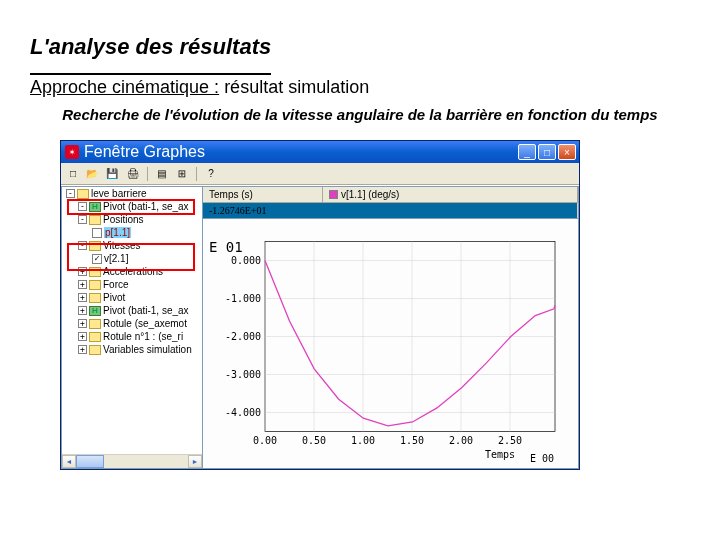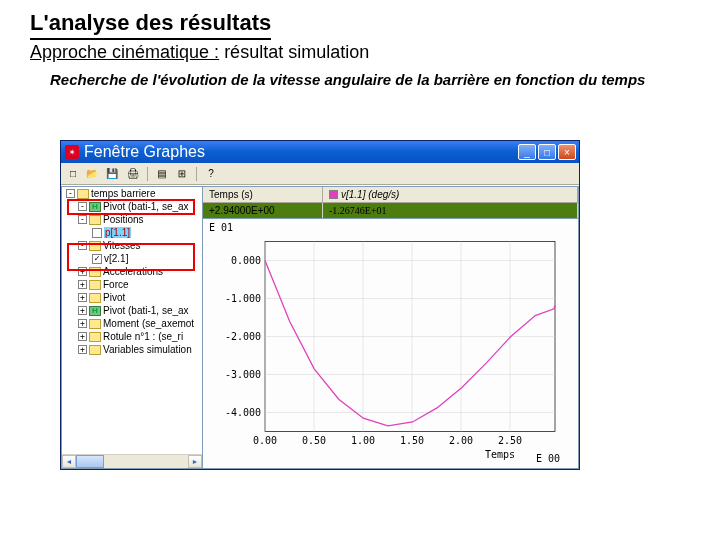--- a/index.html
+++ b/index.html
@@ -1,21 +1,21 @@
 <!DOCTYPE html>
 <html><head>
 <meta charset="utf-8">
 <style>
   * { box-sizing: border-box; margin: 0; padding: 0; }
   body { width: 720px; height: 540px; background: #fff; font-family: "Tahoma", Arial, sans-serif; font-size: 11px; position: relative; }
   .slide { padding: 10px 30px 0 30px; }
-  .title { font-family: Arial, sans-serif; font-size: 22px; font-weight: bold; border-bottom: 2px solid #000; display: inline-block; padding-bottom: 2px; margin-bottom: 2px; }
+  .title { font-family: Arial, sans-serif; font-size: 22px; font-style: italic; font-weight: bold; border-bottom: 2px solid #000; display: inline-block; padding-bottom: 13px; margin-bottom: 2px; margin-top: 24px; }
   .subtitle { font-family: Arial, sans-serif; font-size: 18px; text-decoration: underline; display: inline; margin-top: 34px; }
   .subtitle2 { font-family: Arial, sans-serif; font-size: 18px; }
-  .caption { font-family: Arial, sans-serif; font-size: 15px; font-weight: bold; font-style: italic; margin: 8px 0 4px 0; padding: 0 20px; }
+  .caption { font-family: Arial, sans-serif; font-size: 15px; font-weight: bold; font-style: italic; text-align: center; margin: 8px 0 4px 0; padding: 0 20px; }
   .window { position: absolute; left: 60px; top: 140px; width: 520px; height: 330px; border: 1px solid #0A246A; font-size: 10px; }
   .titlebar { height: 22px; background: linear-gradient(to bottom, #3b7cf5, #0A5FD0 50%, #0A5FD0 50%, #0951c4); color: #fff; display: flex; align-items: center; padding: 0 3px 0 4px; }
   .titlebar .appicon { width: 14px; height: 14px; background: #d02; margin-right: 5px; border-radius: 2px; display:flex; align-items:center; justify-content:center; color:#fff; font-size:8px; }
   .titlebar .title-text { flex: 1; font-size: 16px; }
   .titlebar .btns { display: flex; gap: 2px; }
   .titlebar .btn { width: 18px; height: 16px; background: linear-gradient(#7eb1f8,#3a77e8); border: 1px solid #fff; border-radius: 2px; color: #fff; display:flex; align-items:center; justify-content:center; font-size:10px; font-family: Arial; }
   .titlebar .btn.close { background: linear-gradient(#f09070,#d04818); }
   .client { height: calc(100% - 22px); background: #ece9d8; display: flex; flex-direction: column; }
   .toolbar { height: 22px; background: #ece9d8; border-bottom: 1px solid #aca899; display: flex; align-items: center; padding: 0 4px; gap: 4px; }
   .toolbar .tbtn { width: 16px; height: 16px; display:flex; align-items:center; justify-content:center; font-size:10px; }
@@ -29,35 +29,35 @@
   .tree li .ficonH { width:12px; height:10px; background:#7ec080; border:1px solid #308030; font-weight:bold; text-align:center; line-height:8px; color:#0a4; font-size:8px; }
   .tree li .cb { width:10px; height:10px; border:1px solid #808080; background:#fff; display:inline-flex; align-items:center; justify-content:center; font-size:8px; }
   .tree li.indent1 { padding-left: 16px; }
   .tree li.indent2 { padding-left: 30px; }
   .tree .redbox1 { position:absolute; left:5px; top:12px; width:128px; height:16px; border:2px solid #e00; }
   .tree .redbox2 { position:absolute; left:5px; top:56px; width:128px; height:28px; border:2px solid #e00; }
   .tree .sel { background:#7dd3fc; color:#a00; padding:0 1px; }
   .tree .scroll-h { position:absolute; left:0; bottom:0; right:0; height:14px; background:#ece9d8; border-top:1px solid #d4d0c8; display:flex; }
   .tree .scroll-h .arr { width:14px; background:linear-gradient(#fefefe,#e8e5d9); border:1px solid #c0c0b0; display:flex; align-items:center; justify-content:center; font-size:7px; color:#3a68c0; }
   .tree .scroll-h .thumb { width:28px; background:linear-gradient(#d6e6fc,#aac8f2); border:1px solid #7a9ed8; margin-left:0; }
-  .rightpane { flex:1; display:flex; flex-direction:column; border:1px solid #7f9db9; border-left:0; background:#4d7c0f; }
+  .rightpane { flex:1; display:flex; flex-direction:column; border:1px solid #7f9db9; border-left:0; background:#0369a1; }
   .datagrid { border-bottom:1px solid #7f9db9; }
   .datagrid .hdr { display:flex; background:#ece9d8; }
   .datagrid .hdr .cell { padding:2px 6px; border-right:1px solid #aca899; border-bottom:1px solid #aca899; font-size:10px; display:flex; align-items:center; gap:3px; }
   .datagrid .hdr .cell.c1 { width:120px; }
-  .datagrid .hdr .cell.c2 { flex:1;font-style:italic; }
+  .datagrid .hdr .cell.c2 { flex:1; }
   .datagrid .row { display:flex; }
   .datagrid .row .cell { padding:2px 6px; font-size:10px; border-right:1px solid #d4d0c8; }
   .datagrid .row.sel { background:#2053c0; color:#fff; }
   .datagrid .row .cell.c1 { width:120px; }
   .datagrid .row .cell.c2 { flex:1;font-family:Liberation Serif, serif; }
   .legend-sq { width:9px; height:9px; background:#e040c0; border:1px solid #808080; }
   .plot-area { flex:1; position:relative; background:#fdfdfd; }
-  .ylabel-unit { position:absolute; left:6px; top:3px; font-family:monospace; font-size:10px; }
-  .xlabel-unit { position:absolute; right:18px; bottom:4px; font-family:monospace; font-size:10px; }
+  .ylabel-unit { position:absolute; left:6px; top:20px; font-family:monospace; font-size:14px; }
+  .xlabel-unit { position:absolute; right:24px; bottom:4px; font-family:monospace; font-size:10px; }
   svg.plot { position:absolute; left:0; top:0; width:100%; height:100%; }
 </style>
 </head>
 <body>
 
 <div class="slide">
   <div class="title">L'analyse des résultats</div><br>
   <span class="subtitle">Approche cinématique :</span><span class="subtitle2"> résultat simulation</span>
   <div class="caption">Recherche de l'évolution de la vitesse angulaire de la barrière en fonction du temps</div>
 </div>
@@ -83,21 +83,21 @@
       <div class="tbtn">⊞</div>
       <div class="sep"></div>
       <div class="tbtn">?</div>
     </div>
     <div class="content">
       <div class="tree">
         <ul>
           <li>
               <span class="pm">-</span>
               <span class="ficon"></span>
-              <span>temps barriere</span>
+              <span>leve barriere</span>
             </li>
           <li class="indent1">
               <span class="pm">-</span>
               <span class="ficonH">H</span>
               <span>Pivot (bati-1, se_ax</span>
             </li>
           <li class="indent1">
               <span class="pm">-</span>
               <span class="ficon"></span>
               <span>Positions</span>
@@ -131,21 +131,21 @@
               <span>Pivot</span>
             </li>
           <li class="indent1">
               <span class="pm">+</span>
               <span class="ficonH">H</span>
               <span>Pivot (bati-1, se_ax</span>
             </li>
           <li class="indent1">
               <span class="pm">+</span>
               <span class="ficon"></span>
-              <span>Moment (se_axemot</span>
+              <span>Rotule (se_axemot</span>
             </li>
           <li class="indent1">
               <span class="pm">+</span>
               <span class="ficon"></span>
               <span>Rotule n°1 : (se_ri</span>
             </li>
           <li class="indent1">
               <span class="pm">+</span>
               <span class="ficon"></span>
               <span>Variables simulation</span>
@@ -163,21 +163,20 @@
       <div class="rightpane">
         <div class="datagrid">
           <div class="hdr">
             <div class="cell c1">Temps (s)</div>
             <div class="cell c2">
                 <span class="legend-sq"></span>
                 <span>v[1.1] (deg/s)</span>
               </div>
           </div>
           <div class="row">
-            <div class="cell c1">+2.94000E+00</div>
             <div class="cell c2">-1.26746E+01</div>
           </div>
         </div>
         <div class="plot-area">
           <div class="ylabel-unit">E 01</div>
           <svg class="plot" viewBox="0 0 375 240">
             <rect x="62" y="18" width="290" height="190" fill="#fdfdfd" stroke="#000" stroke-width="0.7"></rect>
 
             <g stroke="#d0d0d0" stroke-width="0.5">
               <line x1="62" y1="37" x2="352" y2="37"></line>

